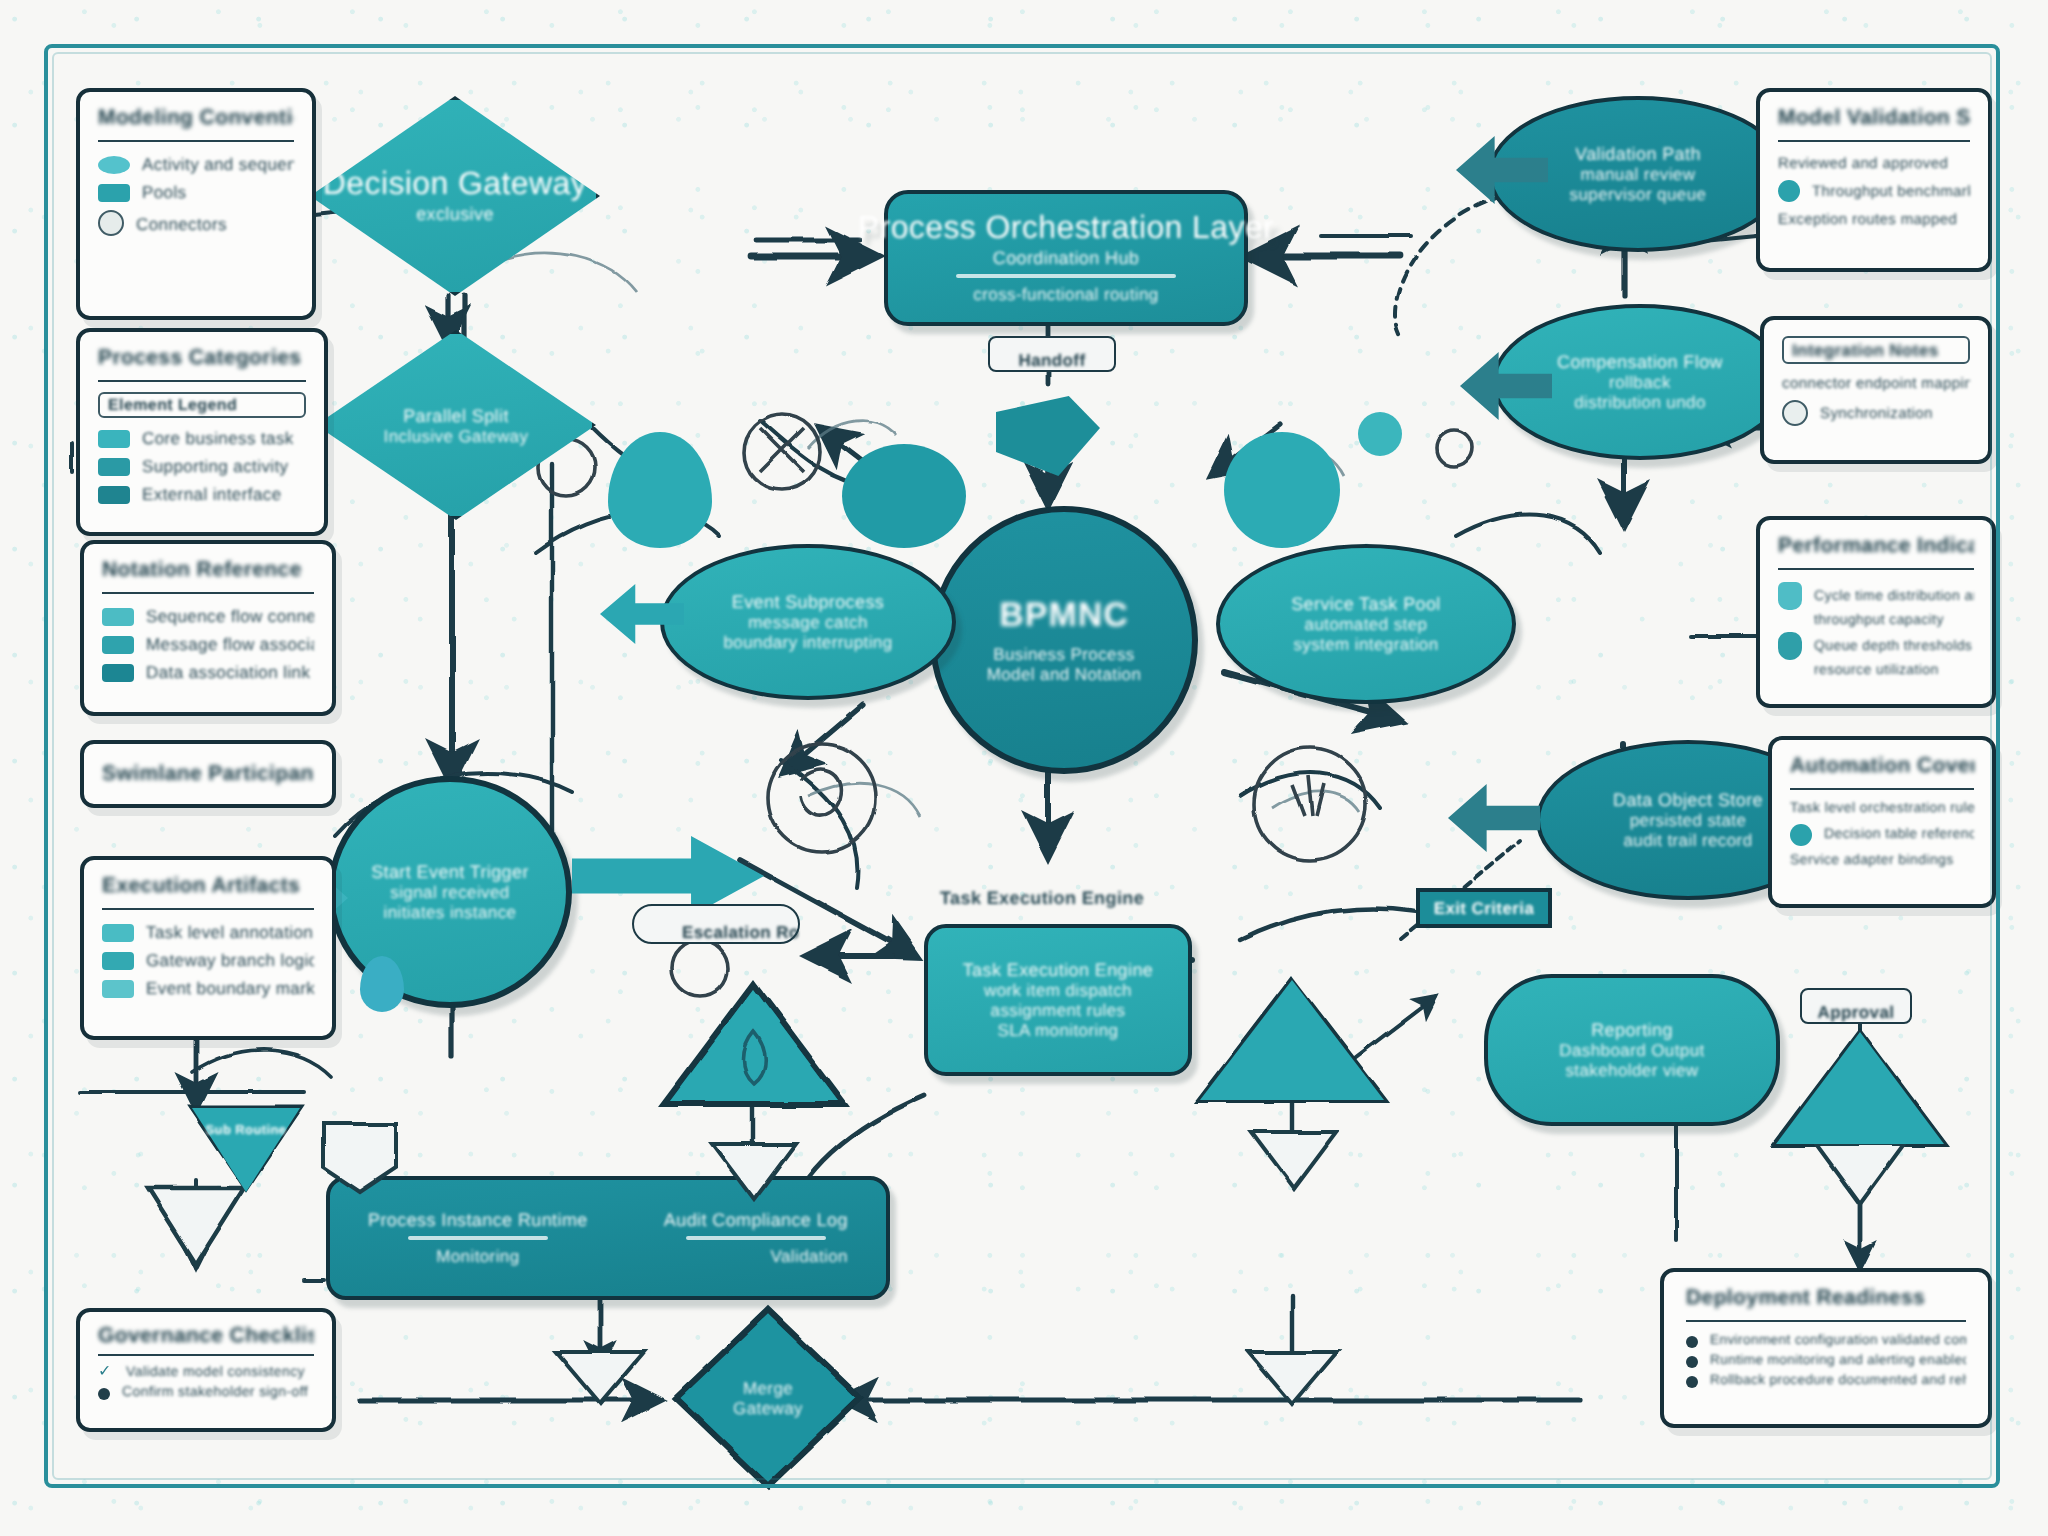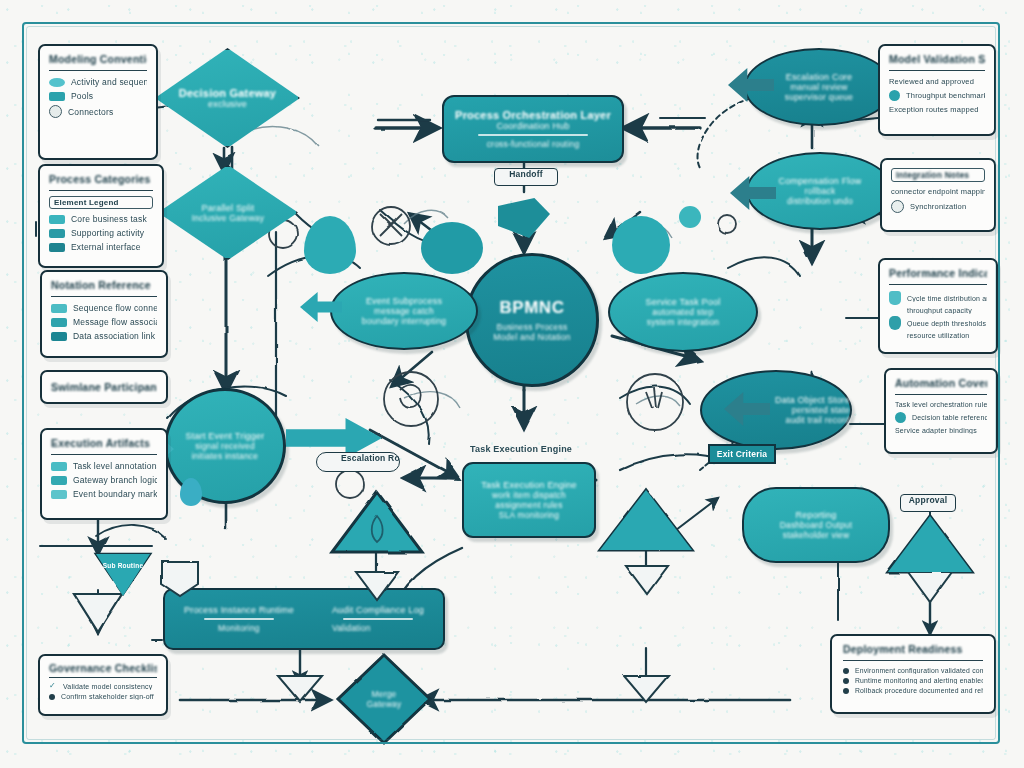--- a/index.html
+++ b/index.html
@@ -28,21 +28,21 @@
       filter:blur(.85px);
       -webkit-font-smoothing:none;
       letter-spacing:.2px;}
   .tx.b{filter:blur(1.15px);}
   .tx.s{filter:blur(.7px);}
 
   
   .node{position:absolute;box-sizing:border-box;display:flex;flex-direction:column;
         align-items:center;justify-content:center;text-align:center;color:#ffffff;
         border:2.5px solid #12343f;}
-  .node .t1{font-size:11px;font-weight:700;}
+  .node .t1{font-size:16px;font-weight:400;}
   .node .t2{font-size:9px;font-weight:400;opacity:.96;}
   .node .t3{font-size:8.5px;font-weight:400;opacity:.92;}
   .node .rule{height:2px;background:rgba(255,255,255,.75);margin:3px auto;border-radius:2px;}
 
   .tealA{background:linear-gradient(170deg,#25a3ad 0%,#1d8e99 100%);}
   .tealB{background:linear-gradient(170deg,#31b3b9 0%,#25a0a8 100%);}
   .tealC{background:linear-gradient(175deg,#1f92a0 0%,#17808d 100%);}
 
   
   .card{position:absolute;box-sizing:border-box;background:#fcfcfb;
@@ -52,21 +52,21 @@
   .card .hd .tx{font-size:10.5px;font-weight:700;color:#20414c;}
   .card .bd{margin:6px 9px 8px 9px;display:flex;flex-direction:column;gap:4px;}
   .card .row{display:flex;align-items:center;gap:6px;}
   .card .row .tx{font-size:8.5px;color:#2b4a55;}
   .sw{width:16px;height:9px;border-radius:2px;flex:none;}
   .bullet{width:6px;height:6px;border-radius:50%;background:#223f4a;flex:none;}
   .chk{width:8px;height:8px;flex:none;color:#2a7f8c;font-size:8px;line-height:8px;}
 
   .pill{position:absolute;box-sizing:border-box;background:#f4f6f6;
         border:1.8px solid #1d3a45;border-radius:4px;
-        display:flex;align-items:flex-start;justify-content:center;}
+        display:flex;align-items:flex-end;justify-content:center;}
   .pill .tx{font-size:8.5px;font-weight:700;color:#22414c;}
 
   .tealpill{position:absolute;box-sizing:border-box;background:#1c8d99;
         border:2px solid #12343f;border-radius:0;
         display:flex;align-items:center;justify-content:center;color:#fff;}
   .tealpill .tx{font-size:8.5px;font-weight:700;}
 
   
   .diamond{clip-path:polygon(50% 0,100% 50%,50% 100%,0 50%);}
   .lens{border-radius:50% / 50%;}
@@ -234,32 +234,32 @@
     <span class="tx t3">boundary interrupting</span>
   </div>
 
   <div class="node tealB lens shadowy" style="left:608px;top:272px;width:150px;height:80px;">
     <span class="tx t2">Service Task Pool</span>
     <span class="tx t3">automated step</span>
     <span class="tx t3">system integration</span>
   </div>
 
   <div class="node tealC lens shadowy" style="left:744px;top:48px;width:150px;height:78px;">
-    <span class="tx t2">Escalation Core</span>
+    <span class="tx t2">Validation Path</span>
     <span class="tx t3">manual review</span>
     <span class="tx t3">supervisor queue</span>
   </div>
 
   <div class="node tealB lens shadowy" style="left:746px;top:152px;width:148px;height:78px;">
     <span class="tx t2">Compensation Flow</span>
     <span class="tx t3">rollback</span>
     <span class="tx t3">distribution undo</span>
   </div>
 
-  <div class="node tealC lens shadowy" style="left:700px;top:370px;width:152px;height:80px;align-items:flex-end;">
+  <div class="node tealC lens shadowy" style="left:768px;top:370px;width:152px;height:80px;">
     <span class="tx t2">Data Object Store</span>
     <span class="tx t3">persisted state</span>
     <span class="tx t3">audit trail record</span>
   </div>
 
   <div class="node tealB circle shadowy" style="left:164px;top:388px;width:122px;height:116px;border-width:3px;">
     <span class="tx t2">Start Event Trigger</span>
     <span class="tx t3">signal received</span>
     <span class="tx t3">initiates instance</span>
   </div>
@@ -272,21 +272,21 @@
   </div>
   <div class="tx s" style="position:absolute;left:470px;top:444px;width:170px;font-size:9px;color:#2a4b56;font-weight:700;">Task Execution Engine</div>
 
 
   <div class="node tealC shadowy" style="left:163px;top:588px;width:282px;height:62px;border-radius:10px;flex-direction:row;justify-content:space-around;">
     <div style="display:flex;flex-direction:column;align-items:center;">
       <span class="tx t2">Process Instance Runtime</span>
       <span class="rule" style="width:70px"></span>
       <span class="tx t3">Monitoring</span>
     </div>
-    <div style="display:flex;flex-direction:column;align-items:flex-start;">
+    <div style="display:flex;flex-direction:column;align-items:flex-end;">
       <span class="tx t2">Audit Compliance Log</span>
       <span class="rule" style="width:70px"></span>
       <span class="tx t3">Validation</span>
     </div>
   </div>
 
   <div class="node tealB shadowy" style="left:742px;top:487px;width:148px;height:76px;border-radius:34px;">
     <span class="tx t2">Reporting</span>
     <span class="tx t3">Dashboard Output</span>
     <span class="tx t3">stakeholder view</span>

